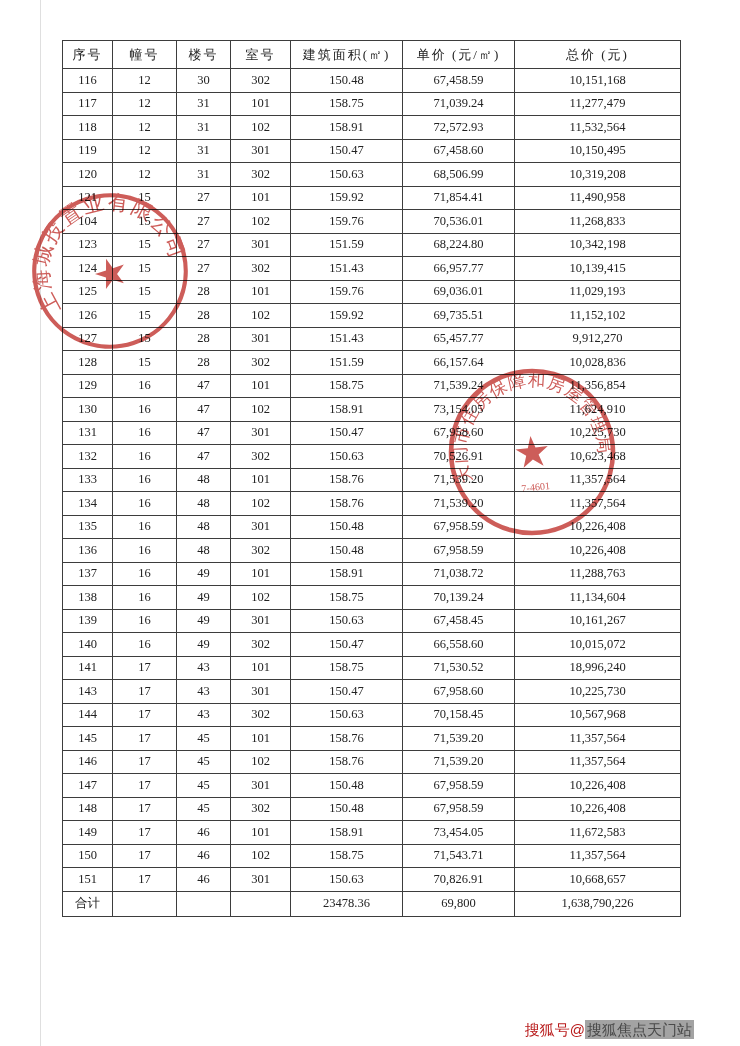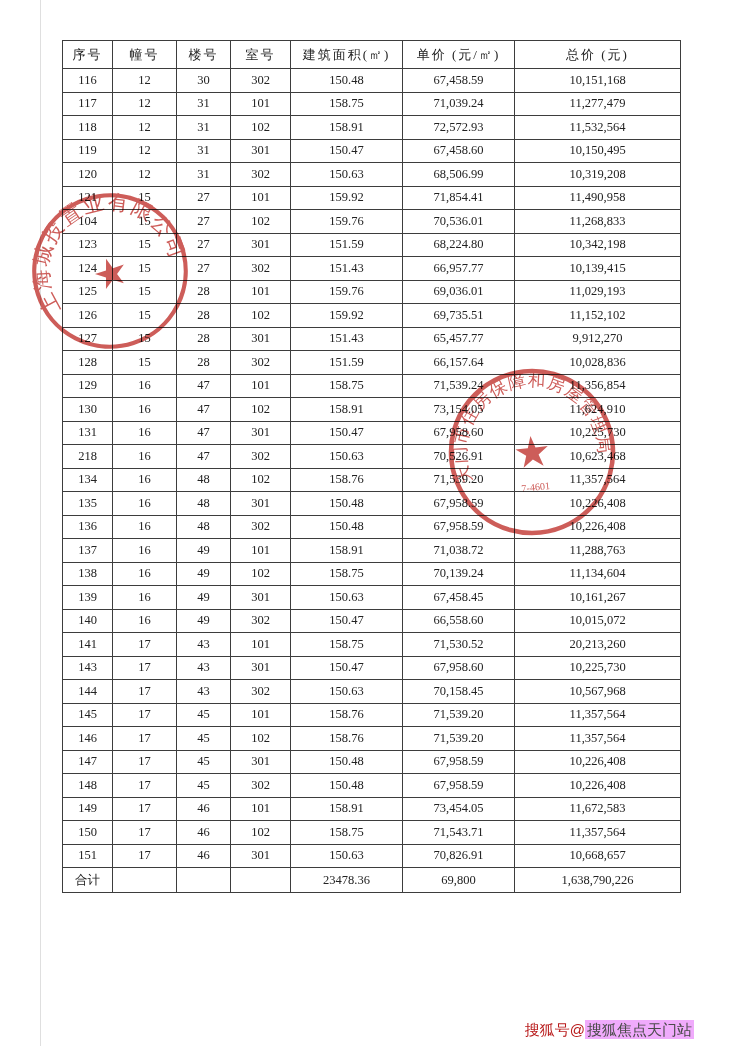--- a/index.html
+++ b/index.html
@@ -42,21 +42,21 @@
   }
   .stamp-left{left:24px;top:185px;width:172px;height:172px;transform:rotate(-18deg);}
   .stamp-right{left:440px;top:360px;width:184px;height:184px;transform:rotate(-6deg);}
 
   .watermark{
     position:absolute;right:46px;bottom:6px;
     font-family:"Liberation Sans","DejaVu Sans",sans-serif;
     font-size:15px;line-height:20px;white-space:nowrap;
   }
   .watermark .prefix{color:#b91c1c;}
-  .watermark .name{color:#4a4a4a;background:#f0abfc;padding:1px 2px;}
+  .watermark .name{color:#4a4a4a;background:#a3a3a3;padding:1px 2px;}
 </style>
 </head>
 <body>
 
 <div class="page">
 
   <div class="scan-edge"></div>
 
   <table class="price">
     <colgroup>
@@ -235,41 +235,50 @@
           <td>131</td>
           <td>16</td>
           <td>47</td>
           <td>301</td>
           <td>150.47</td>
           <td>67,958.60</td>
           <td>10,225,730</td>
         </tr>
 
         <tr>
-          <td>218</td>
+          <td>132</td>
           <td>16</td>
           <td>47</td>
           <td>302</td>
           <td>150.63</td>
           <td>70,526.91</td>
           <td>10,623,468</td>
         </tr>
 
-
-        <tr>
-          <td>134</td>
+        <tr>
+          <td>133</td>
           <td>16</td>
           <td>48</td>
-          <td>102</td>
+          <td>101</td>
           <td>158.76</td>
           <td>71,539.20</td>
           <td>11,357,564</td>
         </tr>
 
         <tr>
+          <td>134</td>
+          <td>16</td>
+          <td>48</td>
+          <td>102</td>
+          <td>158.76</td>
+          <td>71,539.20</td>
+          <td>11,357,564</td>
+        </tr>
+
+        <tr>
           <td>135</td>
           <td>16</td>
           <td>48</td>
           <td>301</td>
           <td>150.48</td>
           <td>67,958.59</td>
           <td>10,226,408</td>
         </tr>
 
         <tr>
@@ -322,21 +331,21 @@
           <td>10,015,072</td>
         </tr>
 
         <tr>
           <td>141</td>
           <td>17</td>
           <td>43</td>
           <td>101</td>
           <td>158.75</td>
           <td>71,530.52</td>
-          <td>20,213,260</td>
+          <td>18,996,240</td>
         </tr>
 
 
         <tr>
           <td>143</td>
           <td>17</td>
           <td>43</td>
           <td>301</td>
           <td>150.47</td>
           <td>67,958.60</td>

